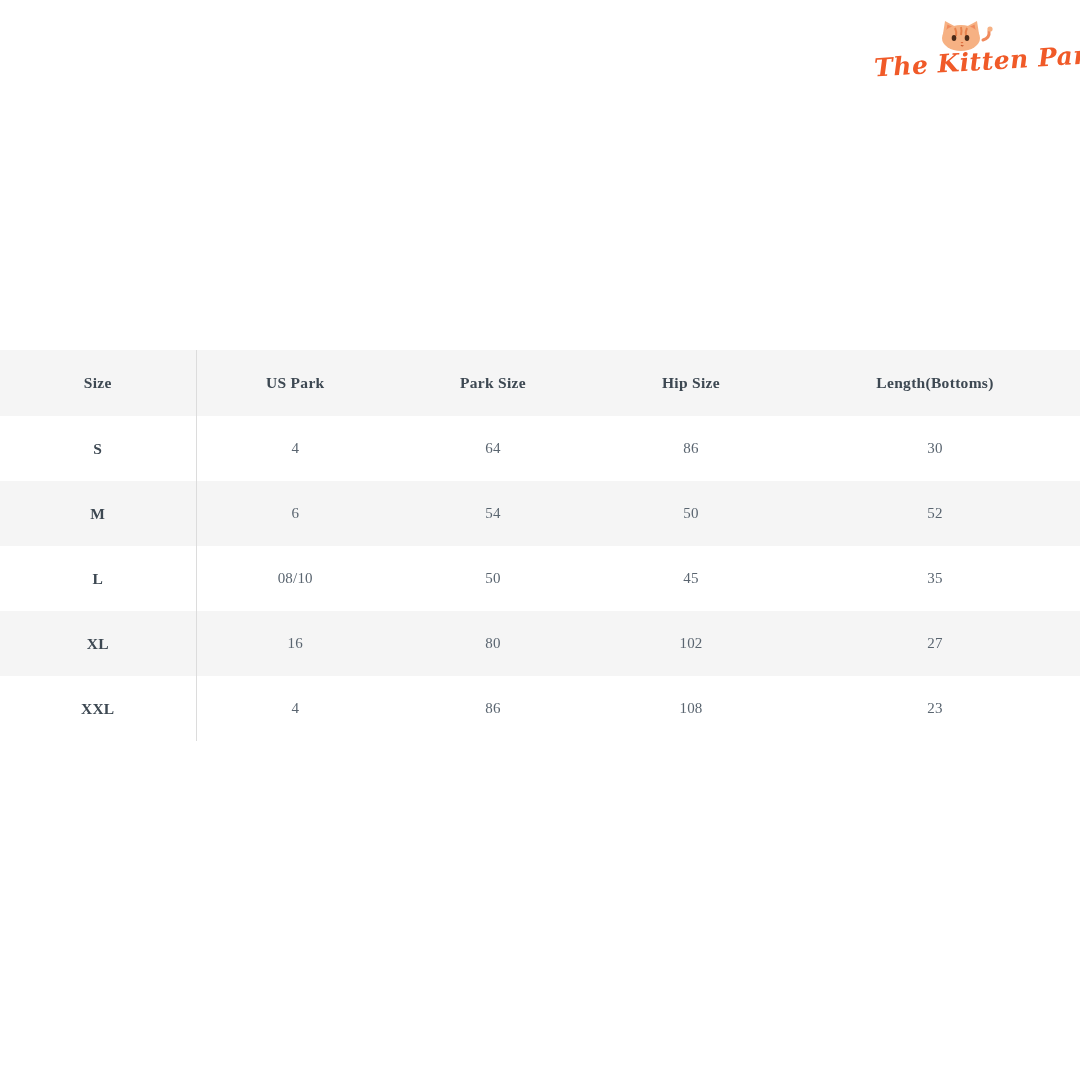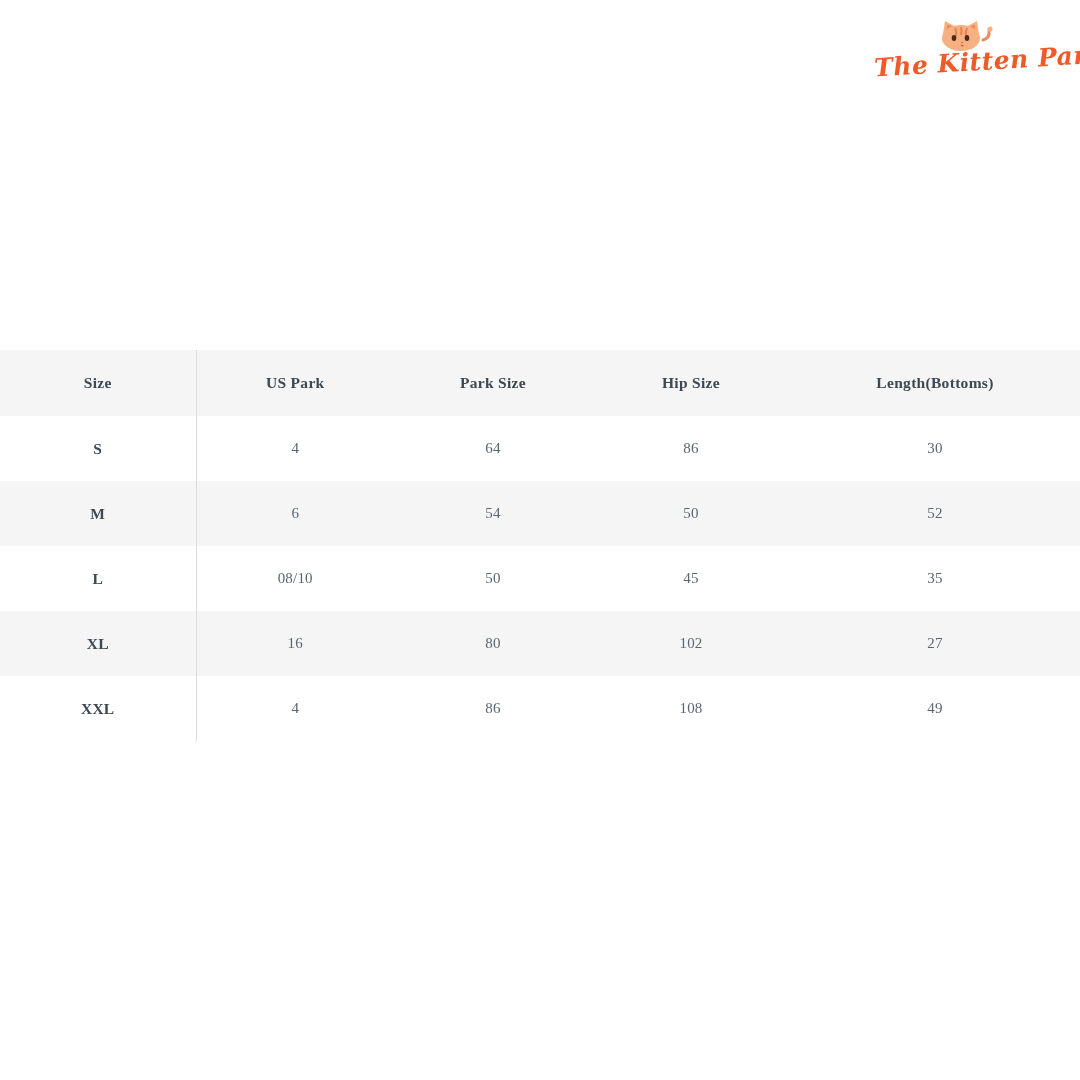--- a/index.html
+++ b/index.html
@@ -177,17 +177,17 @@
         <td>16</td>
         <td>80</td>
         <td>102</td>
         <td>27</td>
       </tr>
       <tr class="odd">
         <td class="first-col">XXL</td>
         <td>4</td>
         <td>86</td>
         <td>108</td>
-        <td>49</td>
+        <td>23</td>
       </tr>
     </tbody>
   </table>
 </div>
 
 </body></html>

